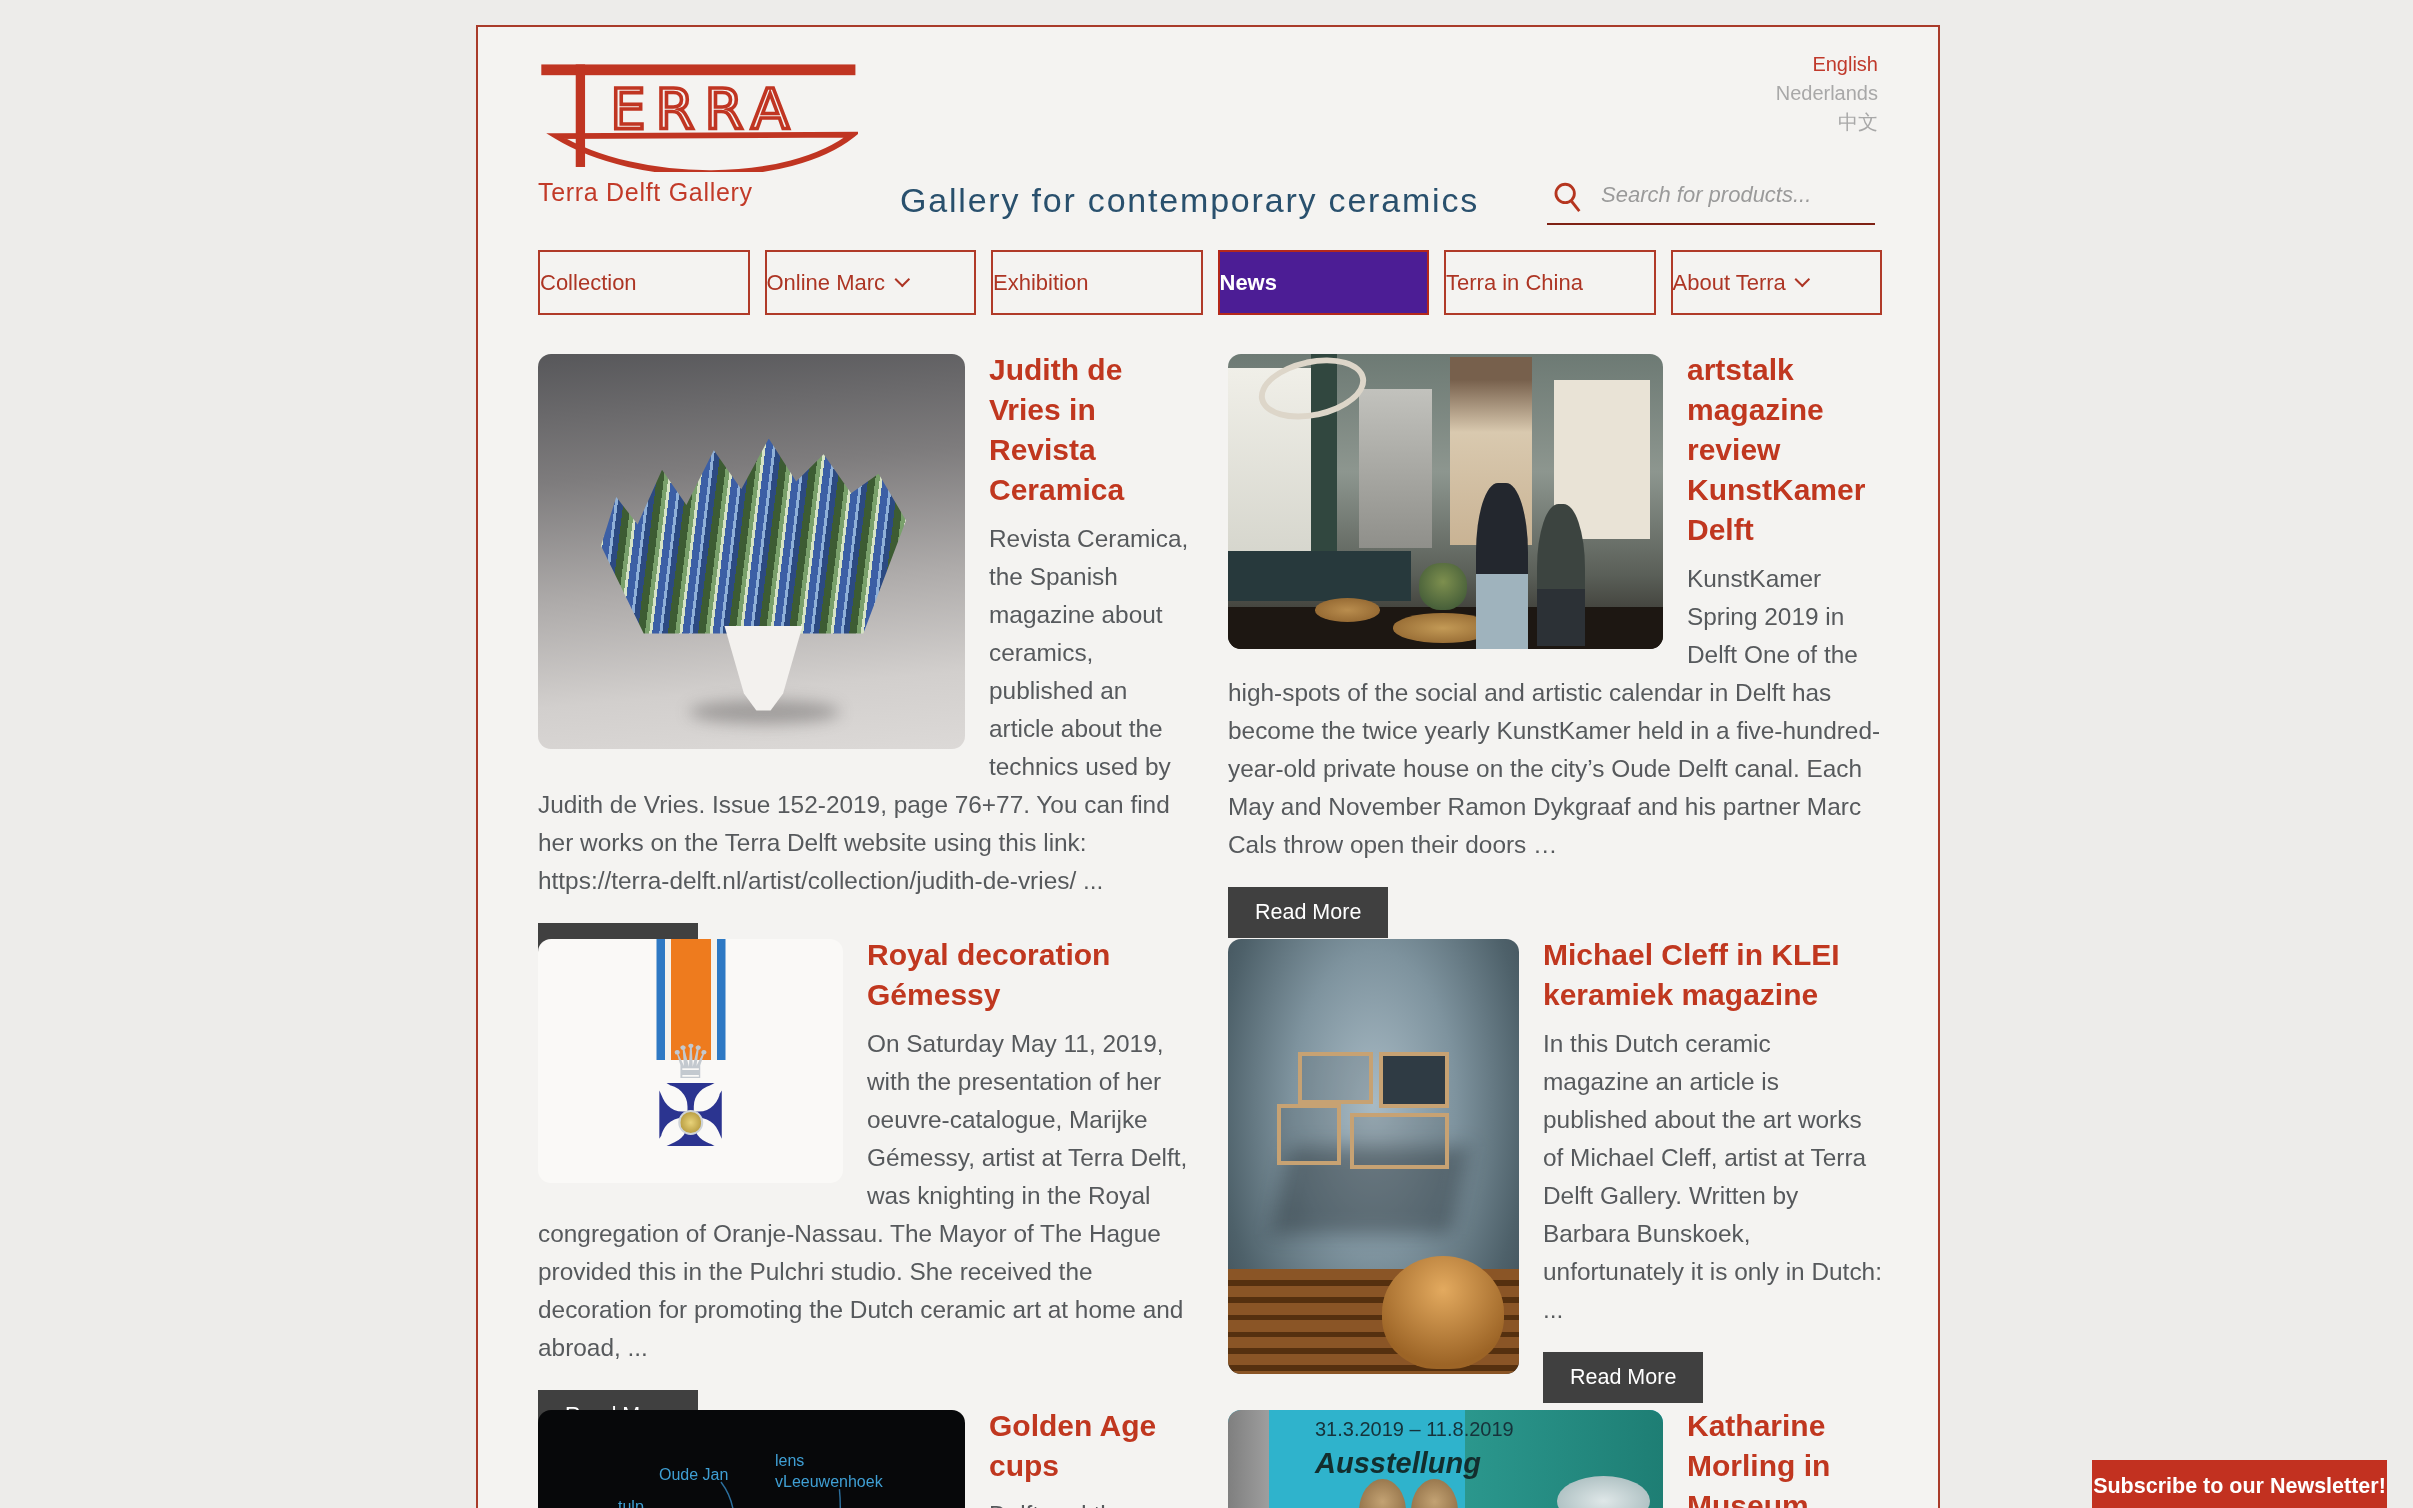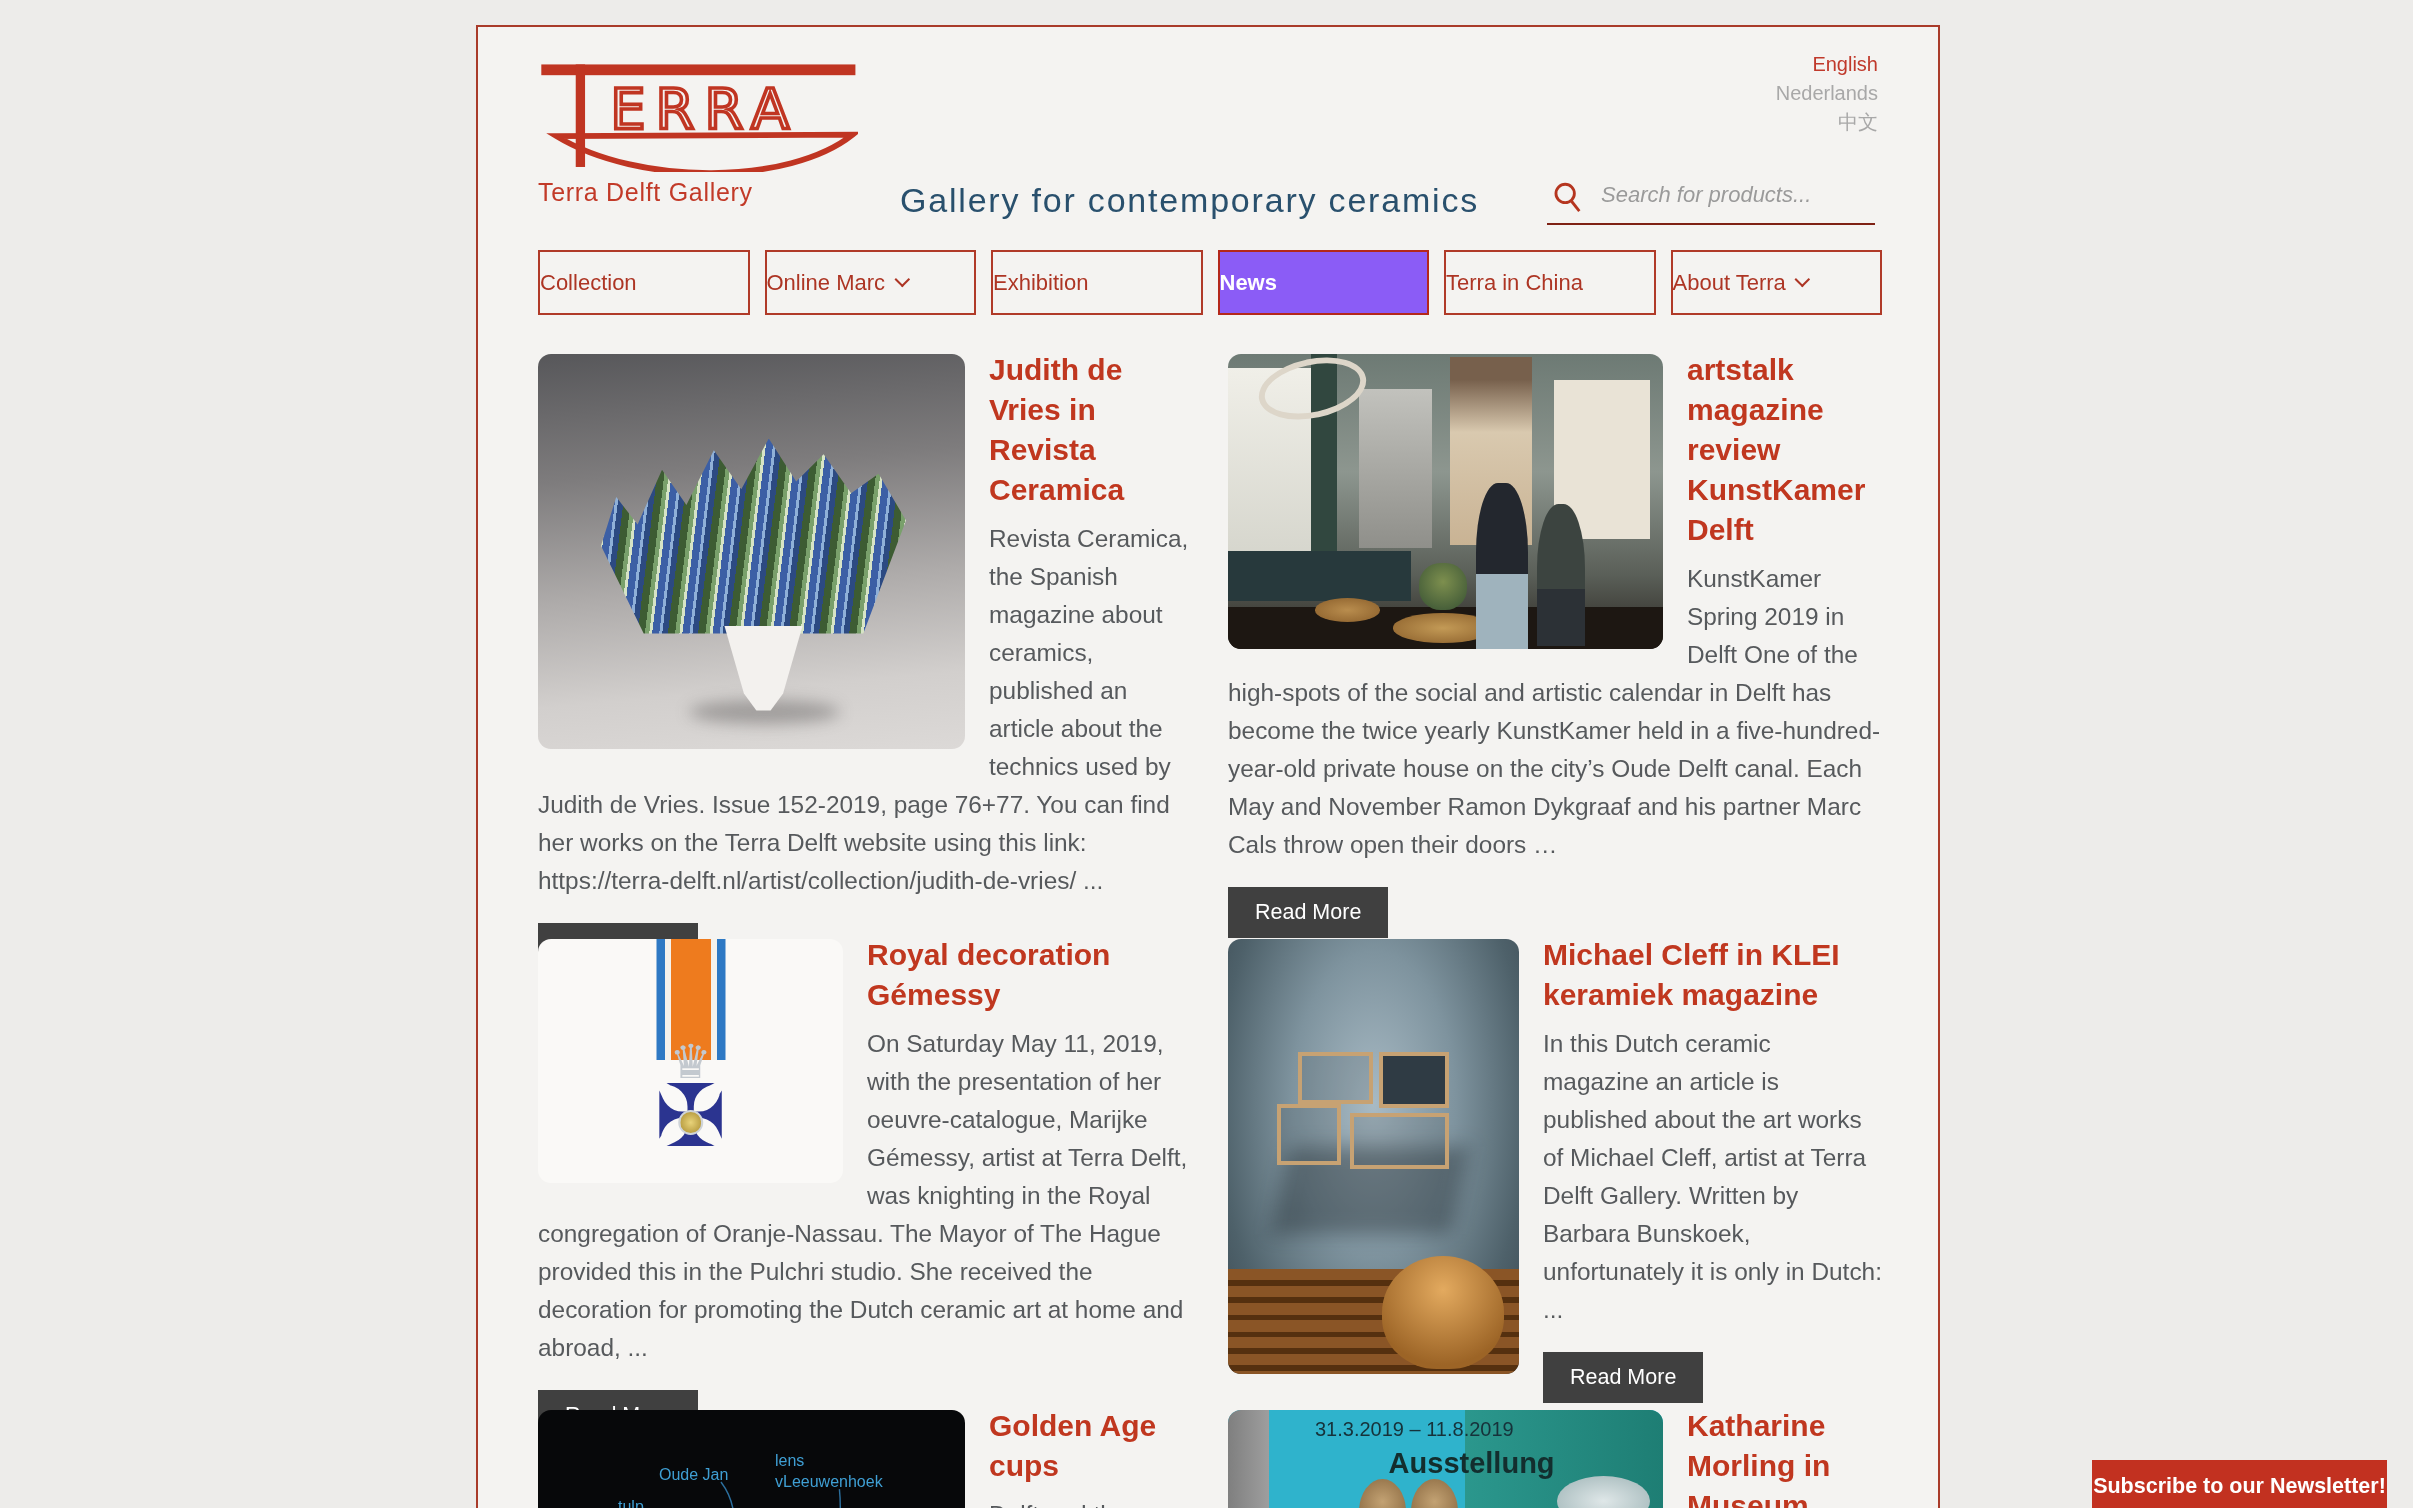--- a/index.html
+++ b/index.html
@@ -26,21 +26,21 @@
   .search input::placeholder{color:#9a9a9a;font-style:italic;}
   .langs{position:absolute;right:60px;top:23px;text-align:right;font-size:20px;line-height:29px;}
   .lang{display:block;color:#a8a8a8;text-decoration:none;cursor:pointer;}
   .lang.active{color:#c0392b;}
   
   .nav{position:absolute;left:60px;top:223px;width:1344px;display:flex;gap:15px;}
   .nav-btn{
     flex:1;height:65px;border:2.2px solid #b03a28;box-sizing:border-box;color:#ad3524;
     font-size:22px;display:flex;align-items:center;justify-content:flex-start;cursor:pointer;background:#f4f3f1;
   }
-  .nav-btn.active{background:#8b5cf6;border-color:#b4281b;color:#fff;font-weight:bold;}
+  .nav-btn.active{background:#4c1d95;border-color:#b4281b;color:#fff;font-weight:bold;}
   .chev{display:inline-block;width:8.6px;height:8.6px;border-right:2.9px solid currentColor;border-bottom:2.9px solid currentColor;
         transform:rotate(45deg) translate(-2.2px,-2.2px);margin-left:11.5px;}
   
   .content{position:absolute;left:60px;top:323px;width:1344px;height:1207px;}
   .col{position:absolute;top:0;}
   .col1{left:0;width:657px;}
   .col2{left:690px;width:654px;}
   .article{position:absolute;left:0;width:100%;}
   .art-img{float:left;border-radius:13px;overflow:hidden;position:relative;margin:3.6px 24px 13px 0;}
   .article h3{font-size:30px;line-height:40px;color:#c0371f;font-weight:bold;margin:0 0 10px 0;}
@@ -102,21 +102,21 @@
   .img-golden svg{position:absolute;left:0;top:0;}
   
   .img-keramion{width:435px;height:309px;background:#2fb3cc;}
   .img-keramion div{position:absolute;}
   .kera-band{left:0;top:0;width:9.5%;height:100%;background:linear-gradient(90deg,#7f7f7f,#9e9e9e);}
   .kera-band-text{left:0;top:0;width:100%;height:100%;writing-mode:vertical-rl;transform:rotate(180deg);
     color:#f2f2f2;font-size:29px;letter-spacing:7.2px;text-align:center;}
   .kera-cyan{left:9.5%;top:0;width:45%;height:100%;background:#2fb3cc;}
   .kera-teal{left:54.5%;top:0;width:45.5%;height:100%;background:linear-gradient(90deg,#2b978d,#1e7e74);}
   .kera-dates{left:20%;top:8.6px;width:72%;text-align:left;color:#16323a;font-size:20px;}
-  .kera-word{left:20%;top:37px;width:72%;text-align:center;color:#132e2e;font-size:29px;font-weight:bold;}
+  .kera-word{left:20%;top:37px;width:72%;text-align:left;color:#132e2e;font-size:29px;font-style:italic;font-weight:bold;}
   .kera-wing{top:69px;width:47px;height:65px;background:radial-gradient(circle at 50% 35%,#c3a273,#7d5c35 80%);border-radius:60% 60% 45% 45%;}
   .kera-wing.w1{left:30%;}
   .kera-wing.w2{left:42%;}
   .kera-crab{right:3%;top:66px;width:93px;height:50px;background:radial-gradient(#dfe7e8,#9eb4b6);border-radius:50%;}
   
   .newsletter{
     position:absolute;left:2092px;top:1460px;width:295px;height:52px;background:#c23120;color:#fff;
     font-size:21.5px;font-weight:bold;display:flex;align-items:center;justify-content:center;cursor:pointer;
   }
 </style>

